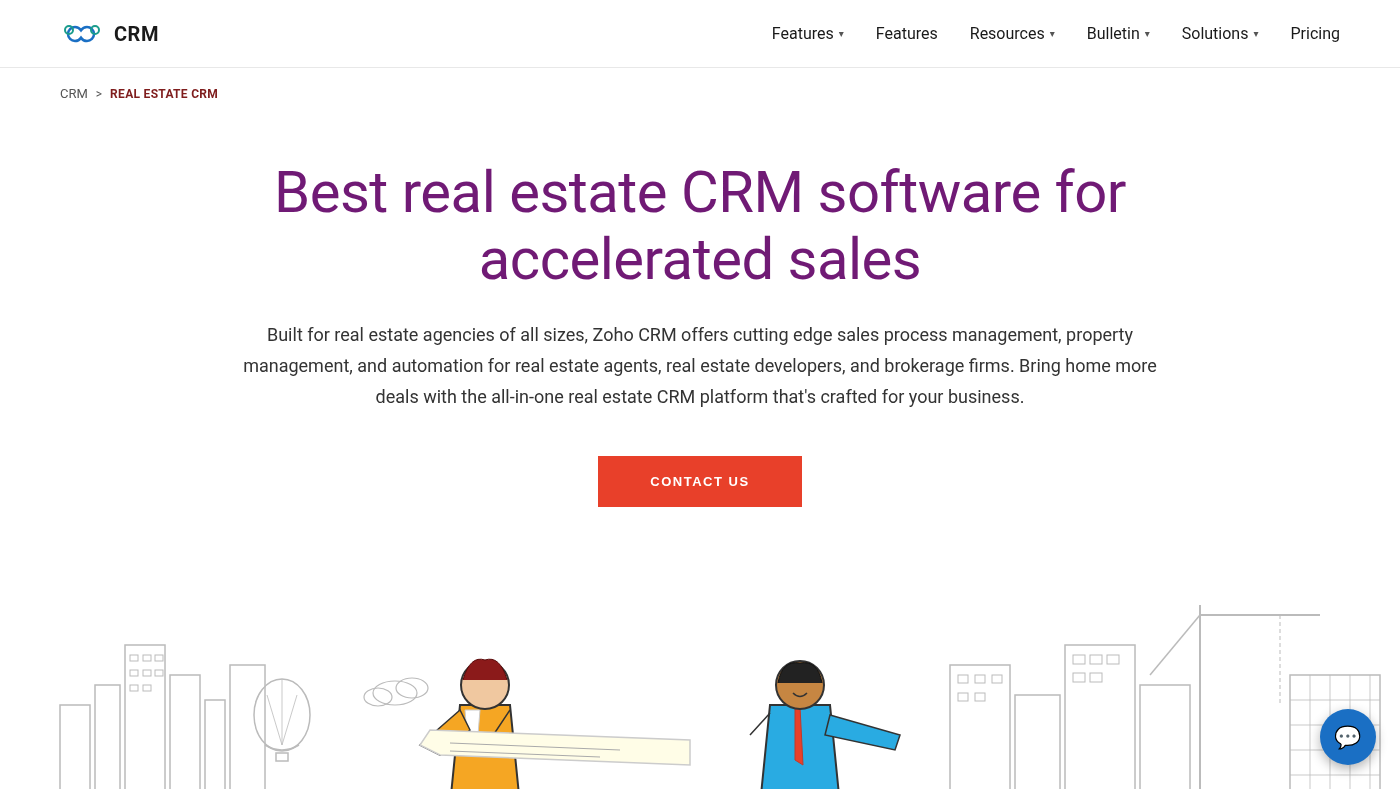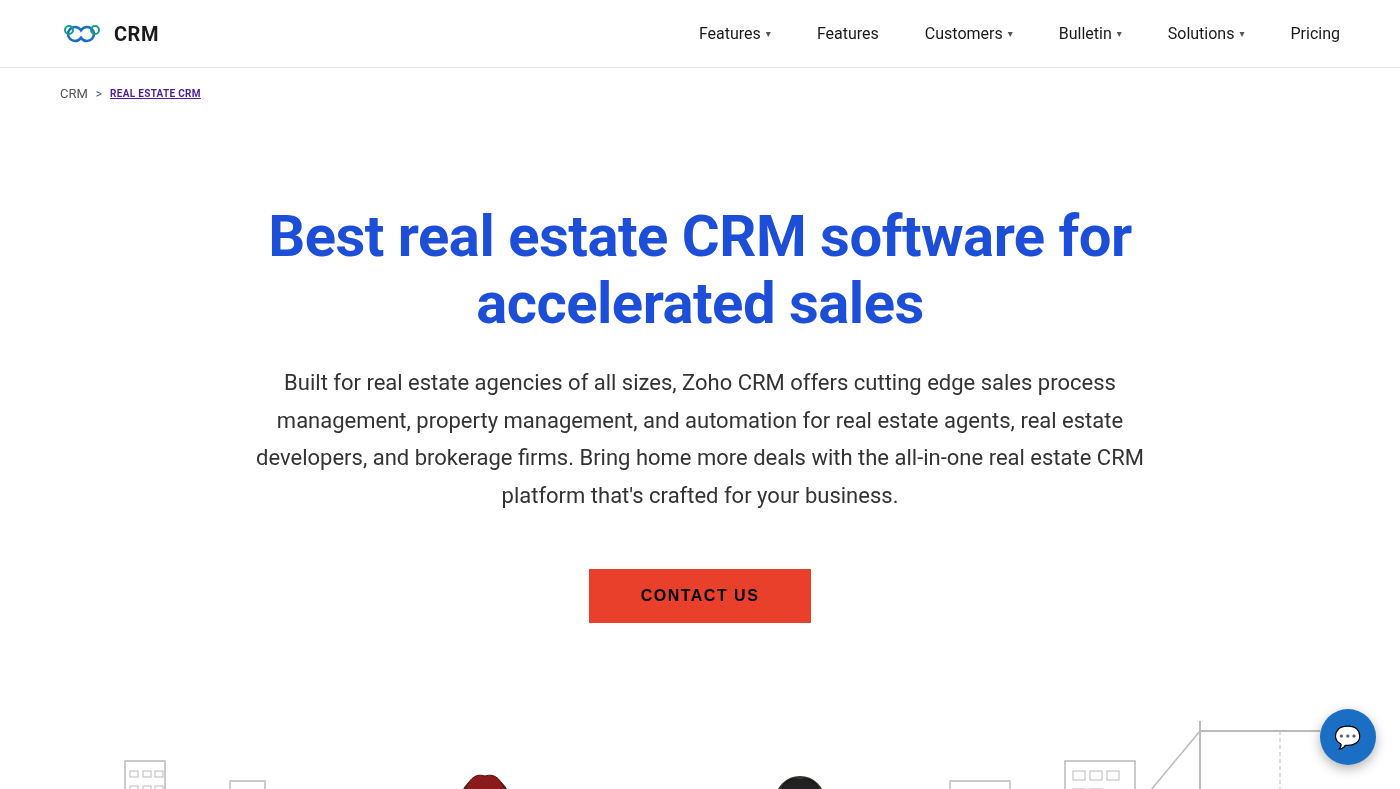--- a/index.html
+++ b/index.html
@@ -42,21 +42,21 @@
     .logo-text {
       font-size: 20px;
       font-weight: 700;
       color: #1a1a1a;
       letter-spacing: 0.5px;
     }
 
     nav {
       display: flex;
       align-items: center;
-      gap: 46px;
+      gap: 32px;
     }
 
     .nav-item {
       display: flex;
       align-items: center;
       gap: 5px;
       font-size: 16px;
       color: #1a1a1a;
       cursor: pointer;
       text-decoration: none;
@@ -81,57 +81,55 @@
       color: #555;
       font-weight: 400;
     }
 
     .breadcrumb-separator {
       color: #555;
       font-size: 12px;
     }
 
     .breadcrumb-current {
-      color: #4c1d95;
+      color: #7f1d1d;
       font-weight: 700;
-      font-size: 10px;
+      font-size: 12px;
       letter-spacing: 0.3px;
-      text-decoration: underline;
     }
 
     
     .hero {
       text-align: center;
       padding: 40px 200px 0;
     }
 
     .hero-title {
       font-size: 58px;
-      font-weight: 700;
+      font-weight: 400;
       line-height: 1.15;
-      color: #1d4ed8;
+      color: #701a75;
       margin-bottom: 28px;
       letter-spacing: -0.5px;
-      margin-top: 44px;
     }
 
     .hero-subtitle {
-      font-size: 22px;
+      font-size: 18px;
       color: #333;
       line-height: 1.7;
       max-width: 920px;
-      margin: 0 auto 55px;
+      margin: 0 auto 44px;
       font-weight: 400;
     }
 
     .cta-button {
       display: inline-block;
       background: #e8402a;
-      color: #000000;
-      font-size: 16px;
+      color: #ffffff;
+      font-size: 13px;
       font-weight: 700;
       letter-spacing: 1.5px;
       padding: 18px 52px;
       border: none;
       cursor: pointer;
       text-transform: uppercase;
       margin-bottom: 38px;
     }
 
     
@@ -182,21 +180,21 @@
 
   <nav>
     <a class="nav-item">
       <span>Features</span>
       <span class="nav-chevron">▾</span>
     </a>
     <a class="nav-item">
       <span>Features</span>
     </a>
     <a class="nav-item">
-      <span>Customers</span>
+      <span>Resources</span>
       <span class="nav-chevron">▾</span>
     </a>
     <a class="nav-item">
       <span>Bulletin</span>
       <span class="nav-chevron">▾</span>
     </a>
     <a class="nav-item">
       <span>Solutions</span>
       <span class="nav-chevron">▾</span>
     </a>

